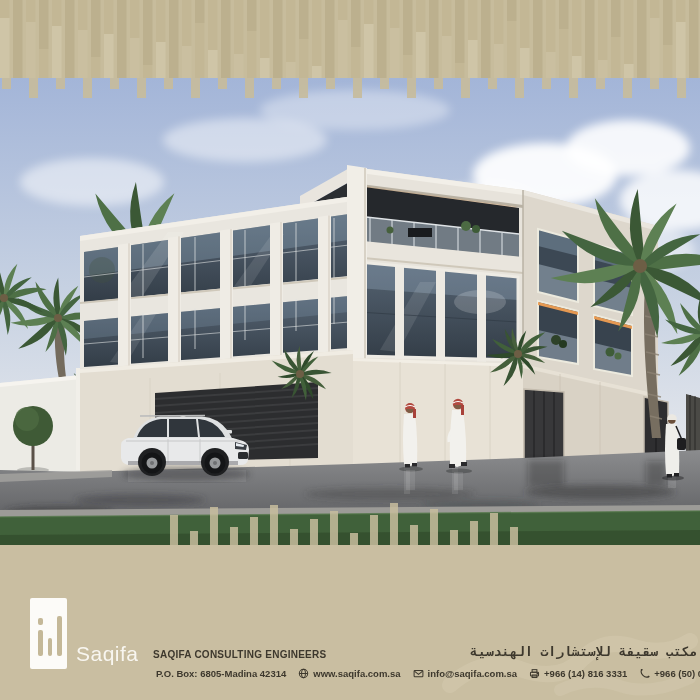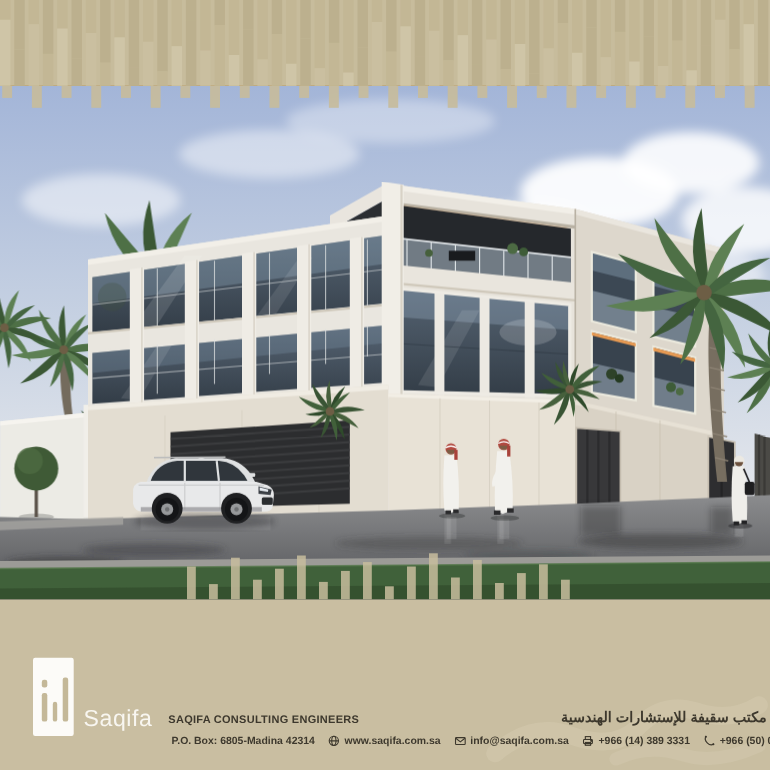--- a/index.html
+++ b/index.html
@@ -13,21 +13,21 @@
   .logo-box{position:absolute;left:30px;top:53px;width:37px;height:71px;background:#fcfbf8;border-radius:2px;}
   .logo-box .bar{position:absolute;background:#c4b898;border-radius:2px;width:4.5px;}
   .bar-dot{left:8px;top:20px;height:7px;}
   .bar-1{left:8px;top:32px;height:26px;}
   .bar-2{left:17.5px;top:40px;height:18px;}
   .bar-3{left:27px;top:18px;height:40px;}
   .logo-text{position:absolute;left:76px;top:97px;font-size:21px;color:#f8f6f0;letter-spacing:.5px;}
   .company-en{position:absolute;left:153px;top:104px;font-size:10px;font-weight:bold;
               color:#3d382d;letter-spacing:.25px;}
   .company-ar{position:absolute;right:3px;top:99px;font-size:13px;font-weight:bold;color:#3d382d;
-              direction:rtl;font-family:Liberation Sans, sans-serif;}
+              direction:rtl;font-family:Liberation Mono, monospace;}
   .info-row{position:absolute;left:156px;top:123px;display:flex;align-items:center;gap:12px;
             font-size:9.5px;font-weight:bold;color:#3d382d;white-space:nowrap;}
   .info-item{display:flex;align-items:flex-start;gap:4px;}
   .info-item svg{display:block;}
 </style>
 </head>
 <body>
 
 <div class="poster">
 
@@ -641,21 +641,21 @@
         </svg>
         <span>info@saqifa.com.sa</span>
       </span>
       <span class="info-item">
         <svg width="11" height="11" viewBox="0 0 12 12" fill="none" stroke="#3d382d" stroke-width="1.1">
           <rect x="1.6" y="4.6" width="8.8" height="4.2" rx="0.8"></rect>
             <rect x="3.4" y="1.8" width="5.2" height="2.8"></rect>
             <rect x="3.4" y="7.6" width="5.2" height="2.8"></rect>
             <circle cx="9.2" cy="6" r="0.5" fill="#3d382d"></circle>
         </svg>
-        <span>+966 (14) 389 3331</span>
+        <span>+966 (14) 816 3331</span>
       </span>
       <span class="info-item">
         <svg width="11" height="11" viewBox="0 0 12 12" fill="none" stroke="#3d382d" stroke-width="1.2">
           <path d="M3.1,1.6 C1.9,3.4 2.3,6 4.3,8 C6.3,10 8.9,10.4 10.6,9.2" stroke-linecap="round"></path>
           <circle cx="2.9" cy="2" r="1" fill="#3d382d" stroke="none"></circle>
             <circle cx="10.4" cy="9.4" r="1" fill="#3d382d" stroke="none"></circle>
         </svg>
         <span>+966 (50) 027 5888</span>
       </span>
     </div>

